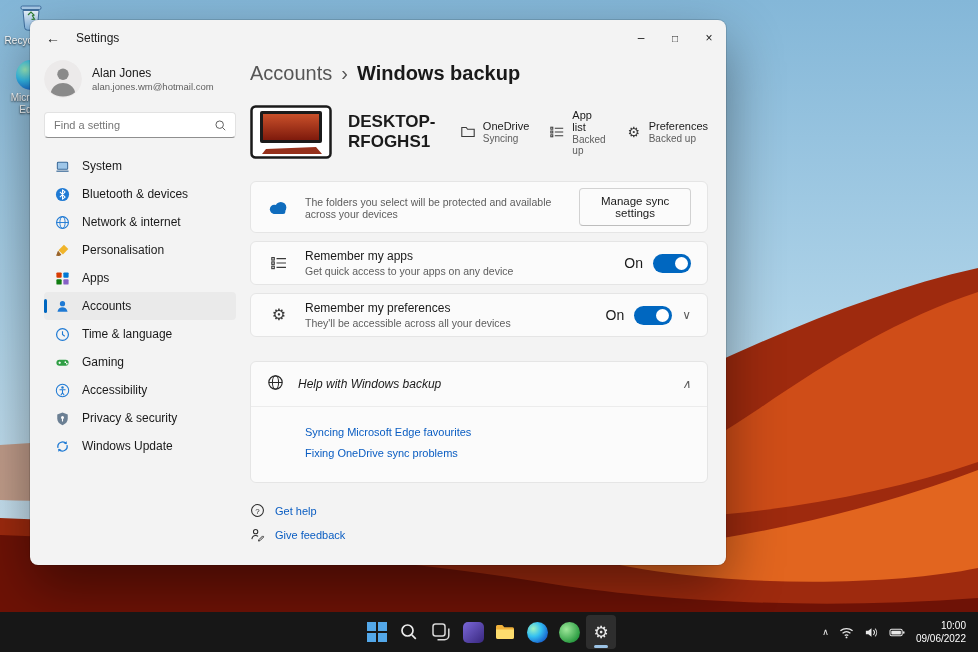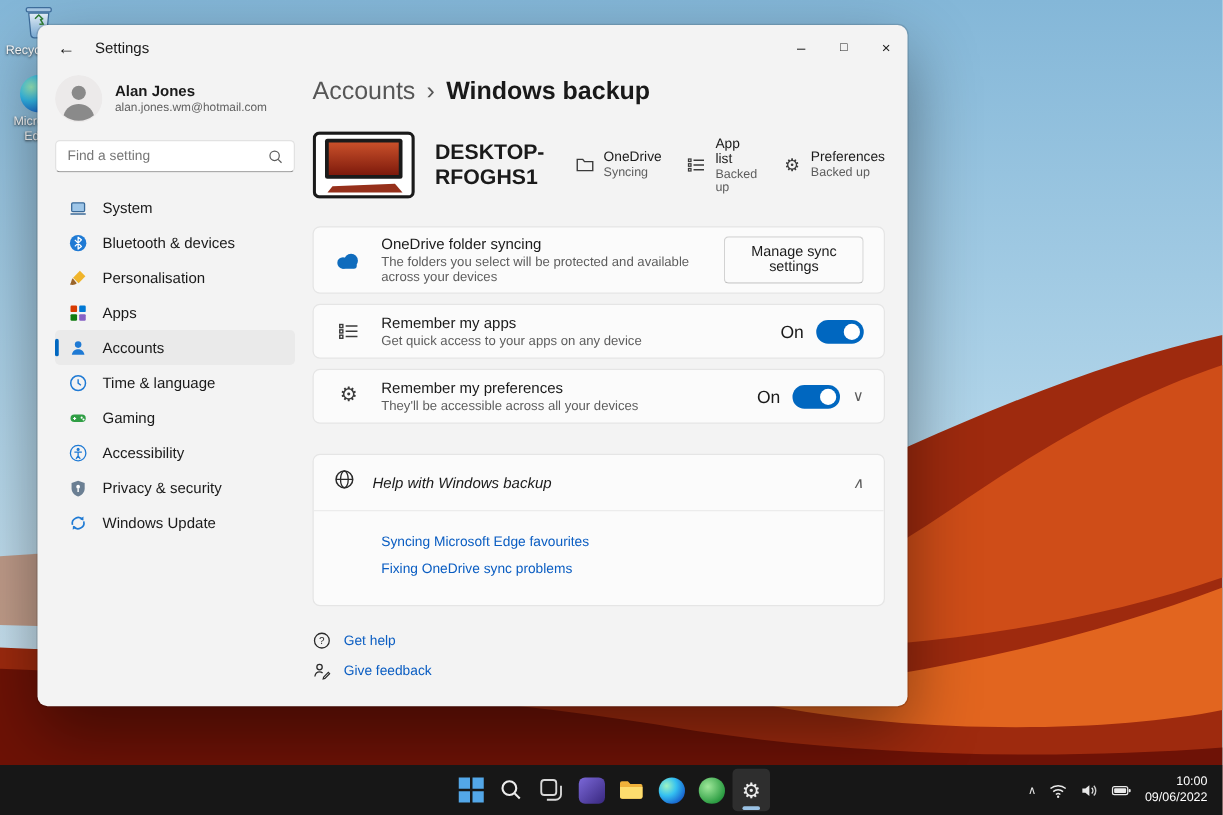--- a/index.html
+++ b/index.html
@@ -32,21 +32,21 @@
   .win-title { font-size:12px; color:#1a1a1a; margin-left:6px; }
   .win-controls { margin-left:auto; display:flex; height:36px; }
   .win-ctl { width:34px; height:36px; border:none; background:none; font-size:12px;
     color:#1a1a1a; cursor:pointer; display:flex; align-items:center; justify-content:center; }
   .win-ctl.max { font-size:10px; }
 
   
   .sidebar { position:absolute; left:0; top:36px; width:220px; bottom:0; padding:0 14px; }
   .user-row { display:flex; align-items:center; gap:10px; margin-top:4px; cursor:pointer; }
   .avatar { width:38px; height:38px; border-radius:50%; overflow:hidden; flex:none; }
-  .user-name { font-size:12px; font-weight:700; color:#1a1a1a; }
+  .user-name { font-size:12px; font-weight:400; color:#1a1a1a; }
   .user-email { font-size:9.5px; color:#5f5f5f; margin-top:1px; }
   .search-box { margin-top:14px; height:26px; background:#fff; border:1px solid #e2e2e2;
     border-bottom-color:#8f8f8f; border-radius:4px; display:flex; align-items:center; }
   .search-box input { flex:1; border:none; outline:none; background:none; font-size:11px;
     padding:0 6px 0 9px; color:#1a1a1a; font-family:"Liberation Sans",sans-serif; }
   .search-box input::placeholder { color:#767676; }
   .search-box .sicon { margin-right:8px; display:flex; }
   .nav { margin-top:14px; display:flex; flex-direction:column; }
   .nav-item { position:relative; height:28px; display:flex; align-items:center; gap:12px;
     padding-left:11px; border-radius:4px; cursor:pointer; }
@@ -216,20 +216,30 @@
             <svg viewBox="0 0 16 16">
               <circle cx="8" cy="8" r="7" fill="#1f7ad4"></circle>
               <path d="M5.2 5.2l5.6 5.6L8 13V3l2.8 2.2-5.6 5.6" fill="none" stroke="#fff" stroke-width="1.1" stroke-linejoin="round"></path>
             </svg>
           </span>
         <span class="nlabel">Bluetooth &amp; devices</span>
       </div>
       <div class="nav-item">
         <span class="nicon">
             <svg viewBox="0 0 16 16">
+              <circle cx="8" cy="8" r="6.3" fill="none" stroke="#1f7ad4" stroke-width="1.2"></circle>
+              <ellipse cx="8" cy="8" rx="2.8" ry="6.3" fill="none" stroke="#1f7ad4" stroke-width="1"></ellipse>
+              <path d="M1.7 8h12.6" stroke="#1f7ad4" stroke-width="1"></path>
+            </svg>
+          </span>
+        <span class="nlabel">Network &amp; internet</span>
+      </div>
+      <div class="nav-item">
+        <span class="nicon">
+            <svg viewBox="0 0 16 16">
               <path d="M9.5 1.8l4.7 4.7-5.8 5.8-4.7-4.7z" fill="#f0b42a"></path>
               <path d="M3.4 8.2C2 9.6 2.6 11.4 1 13.4c2.4.8 4.6.2 5.8-1z" fill="#9a642a"></path>
             </svg>
           </span>
         <span class="nlabel">Personalisation</span>
       </div>
       <div class="nav-item">
         <span class="nicon">
             <svg viewBox="0 0 16 16">
               <rect x="1.5" y="1.5" width="5.6" height="5.6" rx="1" fill="#d83b01"></rect>
@@ -367,21 +377,20 @@
         <span class="cicon">
           <svg width="22" height="15" viewBox="0 0 24 16">
               <g fill="#0f6cbd">
                 <circle cx="7" cy="10" r="5"></circle>
                 <circle cx="14" cy="8" r="6"></circle>
                 <rect x="5" y="10" width="14" height="5" rx="2.5"></rect>
               </g>
             </svg>
         </span>
         <span class="ctext">
-          <div class="ctitle">OneDrive folder syncing</div>
           <div class="csub">The folders you select will be protected and available across your devices</div>
         </span>
         <span class="cright">
           <button class="btn">Manage sync settings</button>
         </span>
       </div>
 
       <div class="card">
         <span class="cicon">
           <svg width="18" height="18" viewBox="0 0 16 16">

